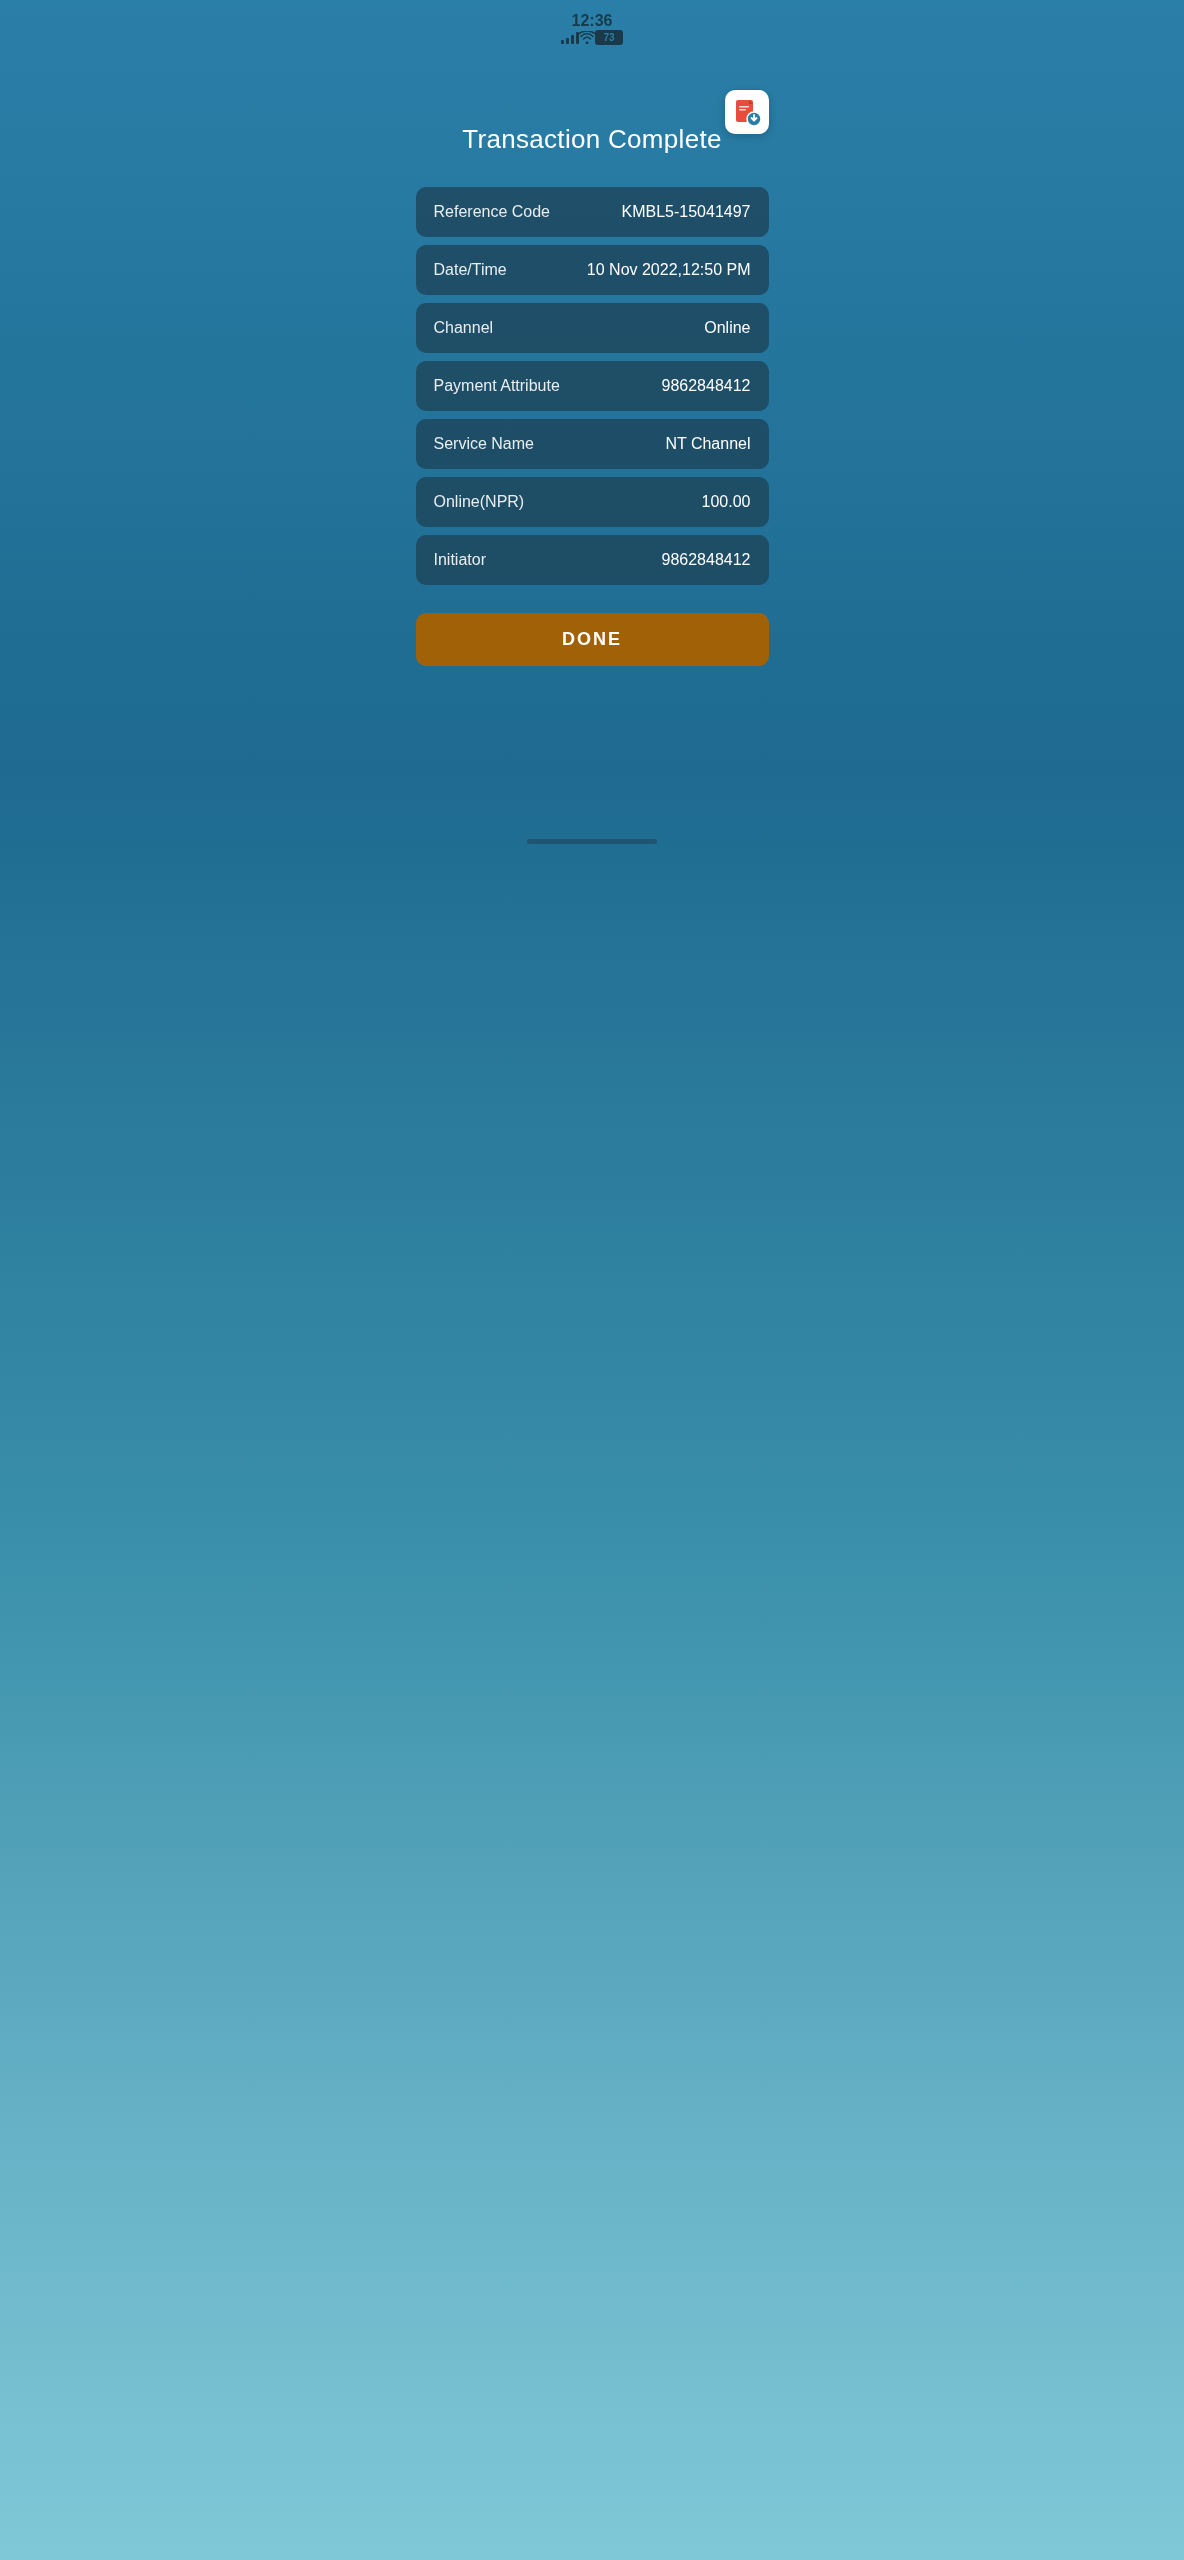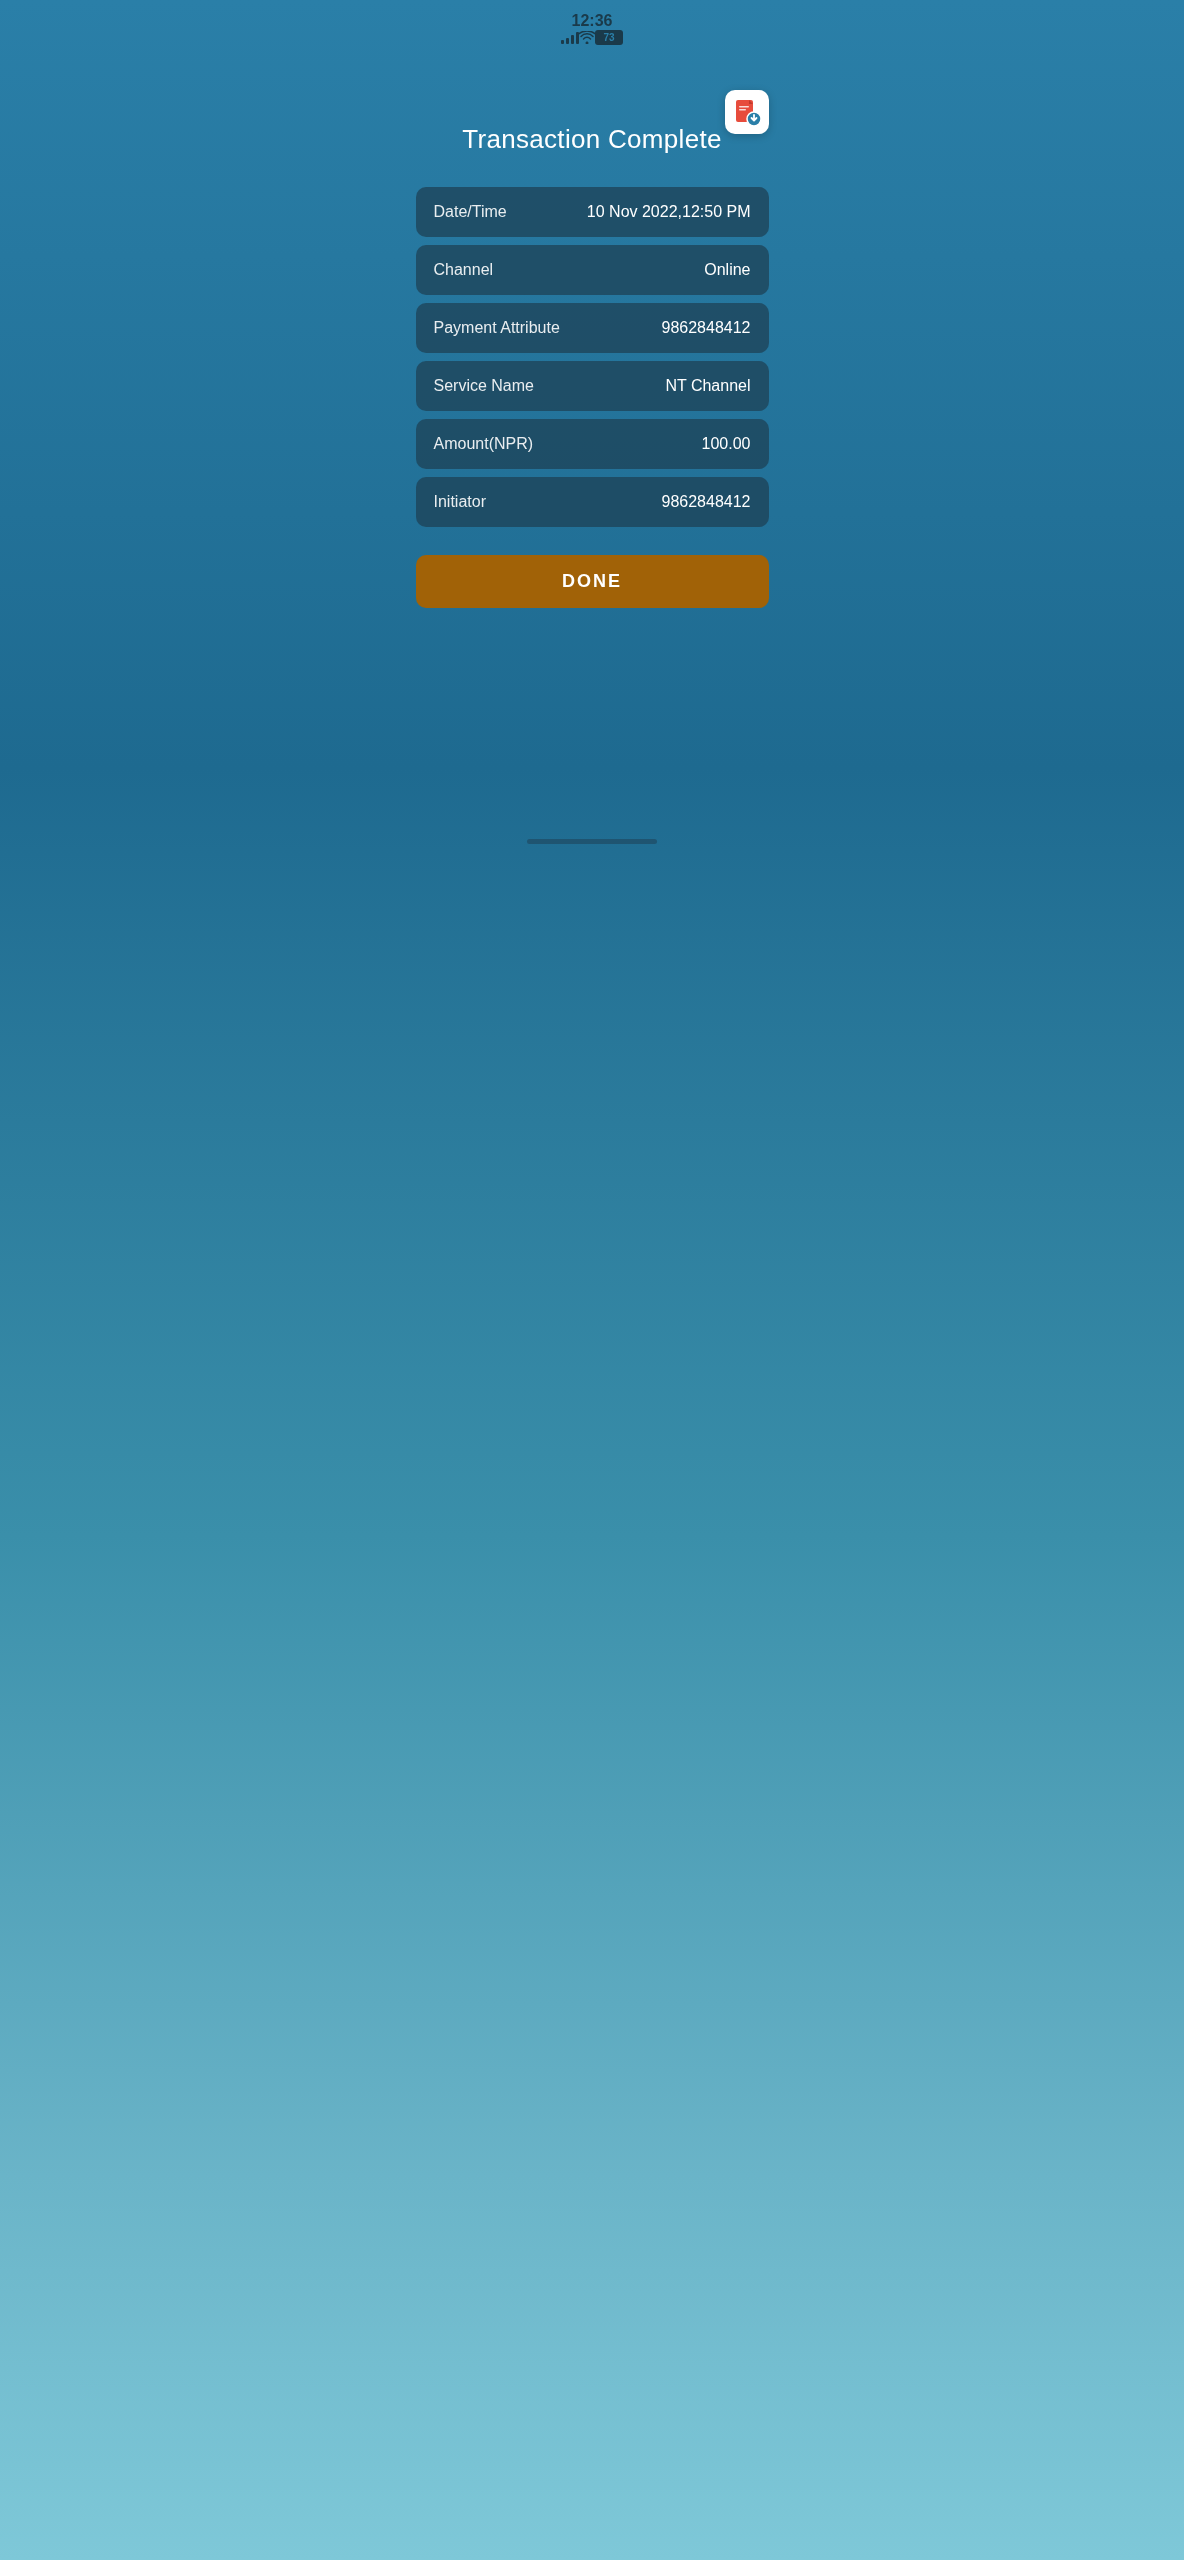--- a/index.html
+++ b/index.html
@@ -205,20 +205,24 @@
 
     <circle cx="21" cy="21" r="7" fill="#2a7fa8" stroke="white" stroke-width="1.5"></circle>
     <path d="M21 17 L21 22 M18.5 20 L21 22.5 L23.5 20" stroke="white" stroke-width="1.8" stroke-linecap="round" stroke-linejoin="round"></path>
   </svg>
 </div>
 
 <div class="page-title">Transaction Complete</div>
 
 <div class="details-container">
 
+  <div class="detail-row">
+    <span class="detail-label">Reference Code</span>
+    <span class="detail-value">KMBL5-15041497</span>
+  </div>
 
   <div class="detail-row">
     <span class="detail-label">Date/Time</span>
     <span class="detail-value">10 Nov 2022,12:50 PM</span>
   </div>
 
   <div class="detail-row">
     <span class="detail-label">Channel</span>
     <span class="detail-value">Online</span>
   </div>
@@ -227,21 +231,21 @@
     <span class="detail-label">Payment Attribute</span>
     <span class="detail-value">9862848412</span>
   </div>
 
   <div class="detail-row">
     <span class="detail-label">Service Name</span>
     <span class="detail-value">NT Channel</span>
   </div>
 
   <div class="detail-row">
-    <span class="detail-label">Amount(NPR)</span>
+    <span class="detail-label">Online(NPR)</span>
     <span class="detail-value">100.00</span>
   </div>
 
   <div class="detail-row">
     <span class="detail-label">Initiator</span>
     <span class="detail-value">9862848412</span>
   </div>
 </div>
 
 <button class="done-button">DONE</button>

